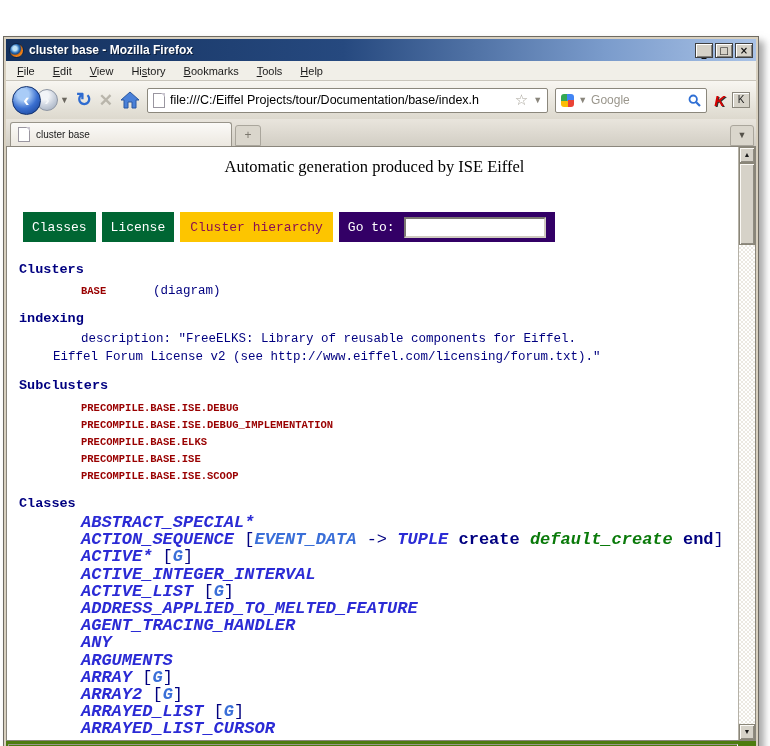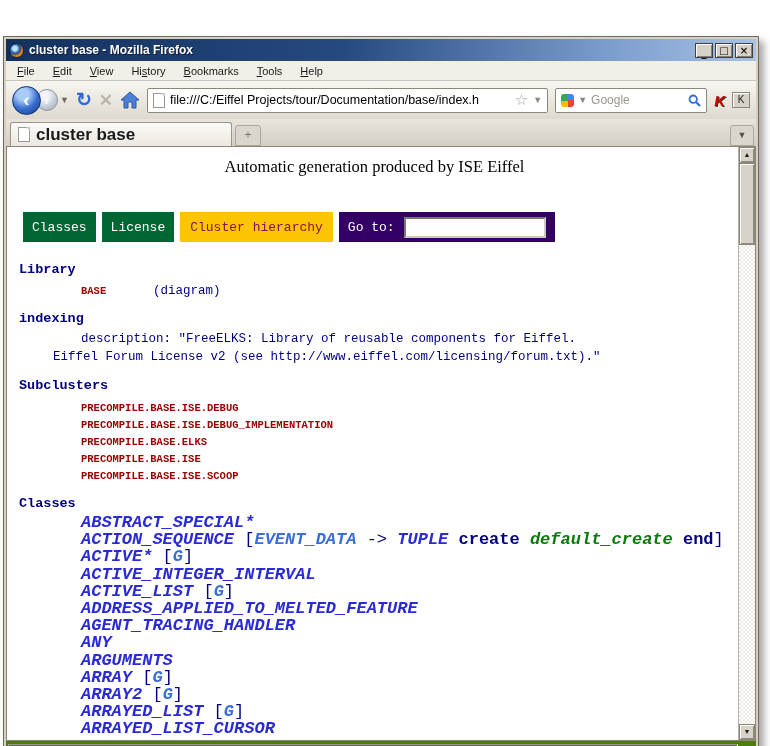--- a/index.html
+++ b/index.html
@@ -69,21 +69,21 @@
     text-shadow:1px 1px 0 #333; }
   .kbtn { width:18px; height:16px; background:#d6d2c8; border:1px solid #8a867c;
     box-shadow:inset 1px 1px 0 #fff; font-size:10px; text-align:center; line-height:14px; color:#222; }
 
   
   .tabbar { height:27px; flex:0 0 27px; background:linear-gradient(#e9e5dd,#d2cec4);
     display:flex; align-items:flex-end; padding:0 2px 0 4px; }
   .tab-active { width:222px; height:24px; background:linear-gradient(#fbfaf8,#ece8e0);
     border:1px solid #98948a; border-bottom:none; border-radius:3px 3px 0 0;
     display:flex; align-items:center; padding:0 7px; gap:6px; }
-  .tab-label { font-size:17px; font-weight:bold; color:#1a1a1a; white-space:nowrap; }
+  .tab-label { font-size:10px; font-weight:normal; color:#1a1a1a; white-space:nowrap; }
   .newtab-btn { width:26px; height:21px; margin-left:3px; background:#dad6cc;
     border:1px solid #aaa69c; border-radius:3px 3px 0 0; color:#7b776d;
     font-size:12px; text-align:center; line-height:19px; }
   .tab-spacer { flex:1; }
   .tablist-btn { width:24px; height:21px; background:#dad6cc; border:1px solid #aaa69c;
     border-radius:3px 3px 0 0; color:#55524a; font-size:9px; text-align:center; line-height:19px; }
 
   
   .contentwrap { flex:1; display:flex; border:1px solid #8a867c; background:#fff; min-height:0; }
   .page { flex:1; overflow:hidden; position:relative; }
@@ -222,21 +222,21 @@
           <div class="btn-green">Classes</div>
           <div class="btn-green">License</div>
           <div class="btn-yellow">Cluster hierarchy</div>
           <div class="btn-goto">
             <span>Go to:</span>
             <input class="goto-input" value="" style="">
           </div>
         </div>
 
         <div class="mono">
-          <div class="sec-heading h-library">Library</div>
+          <div class="sec-heading h-library">Clusters</div>
           <div class="lib-row">
             <span class="lib-name">BASE</span>
             <span class="lib-diagram">(diagram)</span>
           </div>
 
           <div class="sec-heading h-indexing">indexing</div>
           <div class="idx-line idx-1">description: "FreeELKS: Library of reusable components for Eiffel.</div>
           <div class="idx-line idx-2">Eiffel Forum License v2 (see http://www.eiffel.com/licensing/forum.txt)."</div>
 
           <div class="sec-heading h-subclusters">Subclusters</div>

